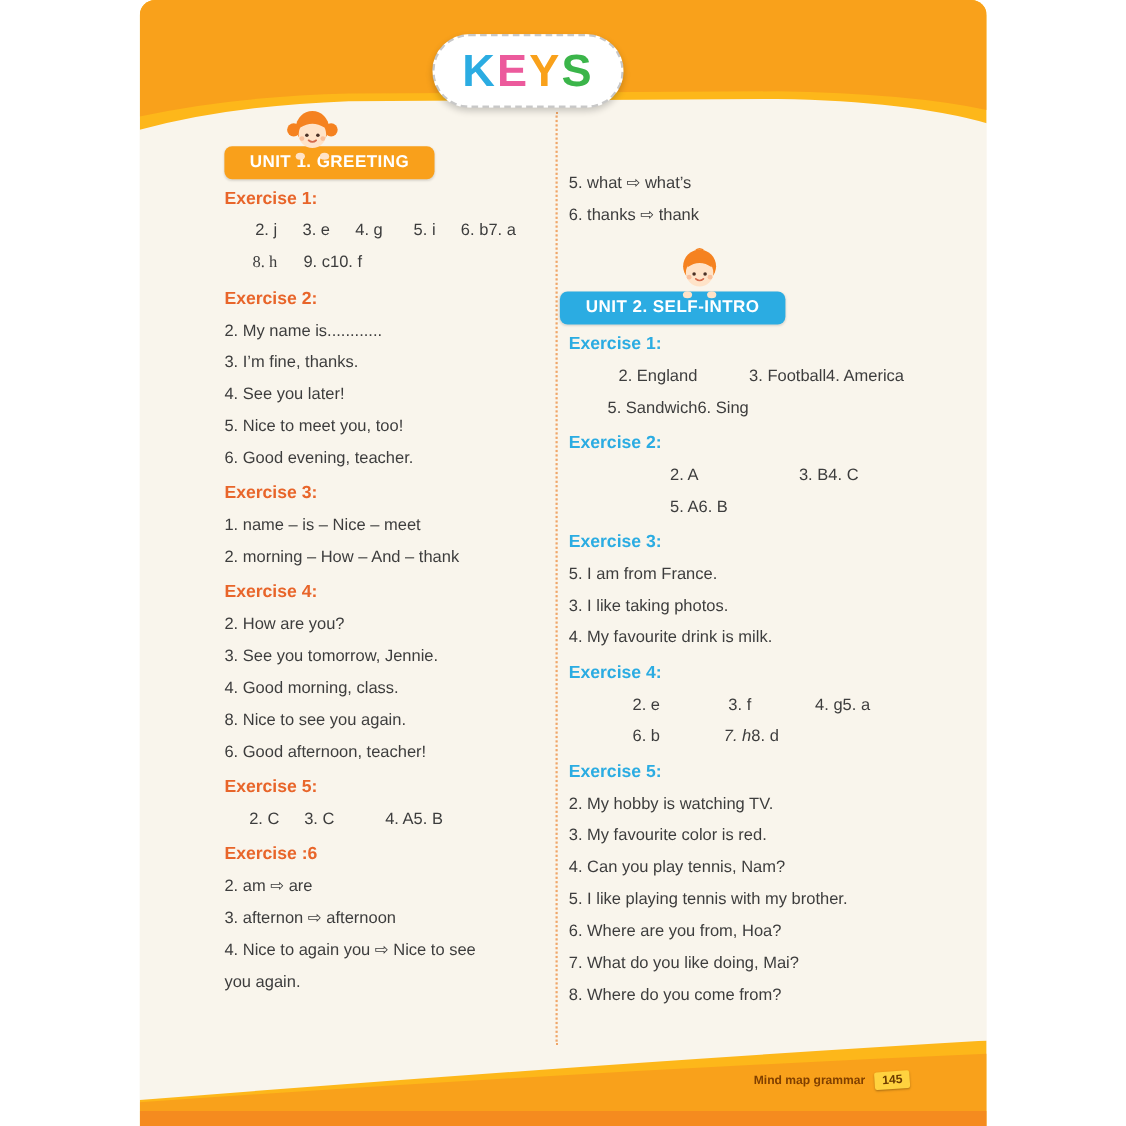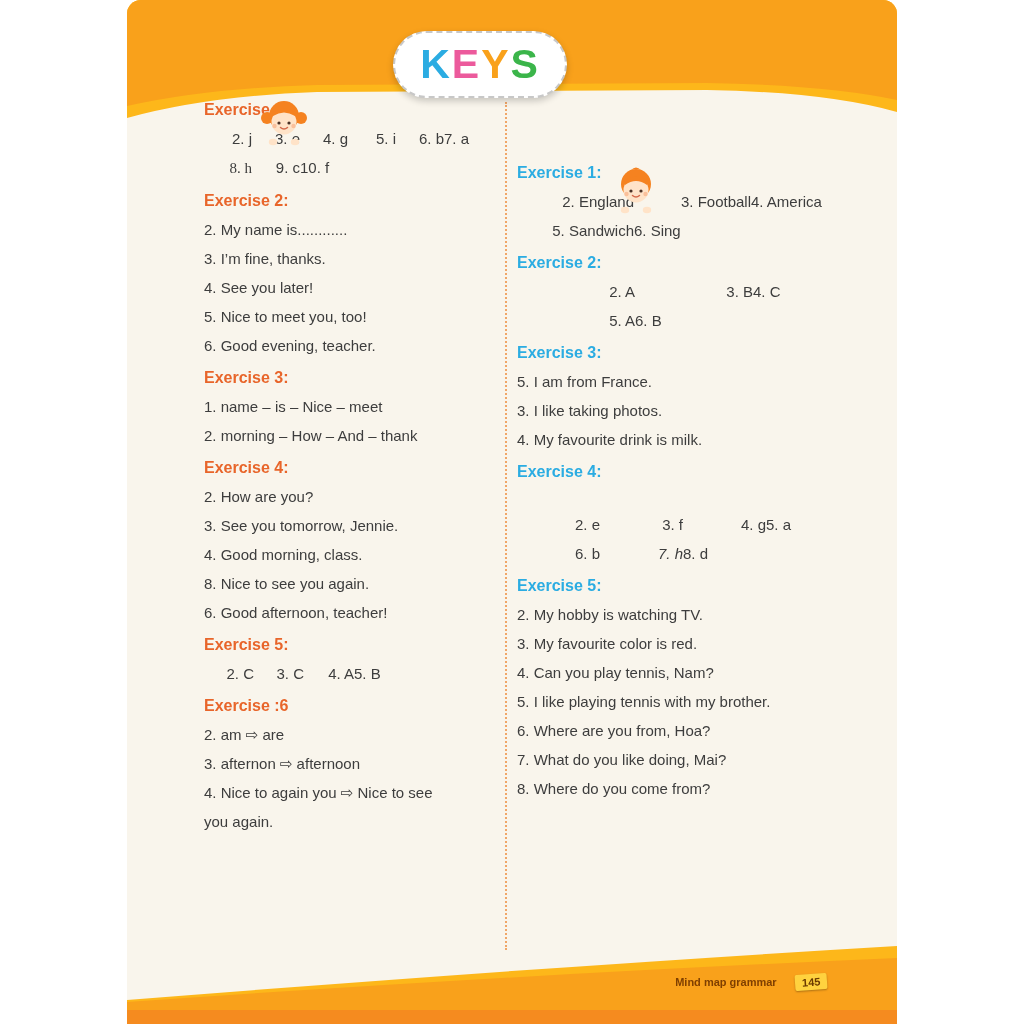--- a/index.html
+++ b/index.html
@@ -49,21 +49,21 @@
   .col-left  .banner { margin-top:41px; min-width:191px; box-sizing:border-box; }
   .col-right .banner { margin-top:43px; min-width:205px; margin-left:-8px; box-sizing:border-box; }
 
   .sections { margin-top:6px; }
   .ex-heading { font-weight:bold; font-size:16px; margin:9px 0 5px; }
   .line { font-size:15px; line-height:29px; color:#3D3D3D; }
   .cell { display:inline-block;text-align:right; }
 
   .footer-meta {
     position:absolute; right:70px; bottom:34px; z-index:6;
-    display:flex; align-items:center; gap:18px;
+    display:flex; align-items:center; gap:8px;
   }
   .brand { font-size:11px; font-weight:bold; color:#7F3F00; }
   .page-tag {
     background:#FFD23F; color:#6B3A00; font-size:11px; font-weight:bold;
     padding:2px 7px; border-radius:2px; transform:rotate(-4deg);
     box-shadow:0 1px 2px rgba(0,0,0,0.3); display:inline-block;
   }
 </style>
 </head>
 <body>
@@ -99,20 +99,21 @@
         <circle cx="24" cy="26" r="12.5" fill="#FFE3C8"></circle>
         <path d="M13 20 q11 -7 22 0 l0 -4 q-11 -7 -22 0 z" fill="#F58220"></path>
         <circle cx="19" cy="27" r="1.6" fill="#4A3126"></circle>
         <circle cx="29" cy="27" r="1.6" fill="#4A3126"></circle>
         <path d="M20.5 31.5 q3.5 3 7 0" stroke="#D4694B" stroke-width="1.5" fill="none" stroke-linecap="round"></path>
         <circle cx="14.5" cy="30" r="2.2" fill="#FAC09B"></circle>
         <circle cx="33.5" cy="30" r="2.2" fill="#FAC09B"></circle>
         <ellipse cx="13" cy="46" rx="4.2" ry="3.2" fill="#FFE3C8"></ellipse>
         <ellipse cx="35" cy="46" rx="4.2" ry="3.2" fill="#FFE3C8"></ellipse>
       </svg>
+      <div class="banner" id="unit1-banner" style="background: rgb(249, 160, 27);">UNIT 1. GREETING</div>
     </div>
     <div class="sections" id="left-sections">
         <div class="ex-heading" style="color: rgb(232, 101, 42);">Exercise 1:</div>
         <div class="line"><span class="cell" style="width: 48px;">2. j</span><span class="cell" style="width: 48px;">3. e</span><span class="cell" style="width: 48px;">4. g</span><span class="cell" style="width: 48px;">5. i</span><span class="cell" style="width: 48px;">6. b</span><span class="cell">7. a</span></div>
         <div class="line"><span class="cell" style="width: 48px; font-family: Liberation Serif, serif;">8. h</span><span class="cell" style="width: 48px;">9. c</span><span class="cell">10. f</span></div>
         <div class="ex-heading" style="color: rgb(232, 101, 42);">Exercise 2:</div>
         <div class="line">2. My name is............</div>
         <div class="line">3. I’m fine, thanks.</div>
         <div class="line">4. See you later!</div>
         <div class="line">5. Nice to meet you, too!</div>
@@ -120,58 +121,63 @@
         <div class="ex-heading" style="color: rgb(232, 101, 42);">Exercise 3:</div>
         <div class="line">1. name – is – Nice – meet</div>
         <div class="line">2. morning – How – And – thank</div>
         <div class="ex-heading" style="color: rgb(232, 101, 42);">Exercise 4:</div>
         <div class="line">2. How are you?</div>
         <div class="line">3. See you tomorrow, Jennie.</div>
         <div class="line">4. Good morning, class.</div>
         <div class="line">8. Nice to see you again.</div>
         <div class="line">6. Good afternoon, teacher!</div>
         <div class="ex-heading" style="color: rgb(232, 101, 42);">Exercise 5:</div>
-        <div class="line"><span class="cell" style="width: 50px;">2. C</span><span class="cell" style="width: 50px;">3. C</span><span class="cell" style="width: 50px;">4. A</span><span class="cell">5. B</span></div>
+        <div class="line"><span class="cell" style="width: 50px;">2. C</span><span class="cell" style="width: 50px;">3. C</span><span class="cell" style="width: 50px; margin-left: 22px;">4. A</span><span class="cell">5. B</span></div>
         <div class="ex-heading" style="color: rgb(232, 101, 42);">Exercise :6</div>
         <div class="line">2. am ⇨ are</div>
         <div class="line">3. afternon ⇨ afternoon</div>
         <div class="line">4. Nice to again you ⇨ Nice to see</div>
         <div class="line">you again.</div>
       </div>
   </div>
 
   <div class="col col-right">
+    <div id="carryover">
+        <div class="line">5. what ⇨ what’s</div>
+        <div class="line">6. thanks ⇨ thank</div>
+      </div>
     <div class="unit-wrap">
       <svg class="char-icon" width="48" height="50" viewBox="0 0 48 50">
         <circle cx="24" cy="20" r="15" fill="#F58220"></circle>
         <path d="M19 6 q5 -5 10 0 q-5 -2 -10 0 z" fill="#F58220"></path>
         <circle cx="24" cy="26" r="12.5" fill="#FFE3C8"></circle>
         <path d="M13 21 q11 -8 22 0 l0 -5 q-11 -7 -22 0 z" fill="#F58220"></path>
         <circle cx="19" cy="27" r="1.6" fill="#4A3126"></circle>
         <circle cx="29" cy="27" r="1.6" fill="#4A3126"></circle>
         <path d="M20.5 31.5 q3.5 3 7 0" stroke="#D4694B" stroke-width="1.5" fill="none" stroke-linecap="round"></path>
         <circle cx="14.5" cy="30" r="2.2" fill="#FAC09B"></circle>
         <circle cx="33.5" cy="30" r="2.2" fill="#FAC09B"></circle>
         <ellipse cx="13" cy="46" rx="4.2" ry="3.2" fill="#FFE3C8"></ellipse>
         <ellipse cx="35" cy="46" rx="4.2" ry="3.2" fill="#FFE3C8"></ellipse>
       </svg>
+      <div class="banner" id="unit2-banner" style="background: rgb(43, 172, 226);">UNIT 2. SELF-INTRO</div>
     </div>
     <div class="sections" id="right-sections">
         <div class="ex-heading" style="color: rgb(43, 172, 226);">Exercise 1:</div>
         <div class="line"><span class="cell" style="width: 117px;">2. England</span><span class="cell" style="width: 117px;">3. Football</span><span class="cell">4. America</span></div>
         <div class="line"><span class="cell" style="width: 117px;">5. Sandwich</span><span class="cell">6. Sing</span></div>
         <div class="ex-heading" style="color: rgb(43, 172, 226);">Exercise 2:</div>
         <div class="line"><span class="cell" style="width: 118px;">2. A</span><span class="cell" style="width: 118px;">3. B</span><span class="cell">4. C</span></div>
         <div class="line"><span class="cell" style="width: 118px;">5. A</span><span class="cell">6. B</span></div>
         <div class="ex-heading" style="color: rgb(43, 172, 226);">Exercise 3:</div>
         <div class="line">5. I am from France.</div>
         <div class="line">3. I like taking photos.</div>
         <div class="line">4. My favourite drink is milk.</div>
         <div class="ex-heading" style="color: rgb(43, 172, 226);">Exercise 4:</div>
-        <div class="line"><span class="cell" style="width: 83px; margin-top: 24px;">2. e</span><span class="cell" style="width: 83px;">3. f</span><span class="cell" style="width: 83px;">4. g</span><span class="cell">5. a</span></div>
+        <div class="line"><span class="cell" style="width: 83px;">2. e</span><span class="cell" style="width: 83px;">3. f</span><span class="cell" style="width: 83px;">4. g</span><span class="cell">5. a</span></div>
         <div class="line"><span class="cell" style="width: 83px;">6. b</span><span class="cell" style="width: 83px; font-style: italic;">7. h</span><span class="cell">8. d</span></div>
         <div class="ex-heading" style="color: rgb(43, 172, 226);">Exercise 5:</div>
         <div class="line">2. My hobby is watching TV.</div>
         <div class="line">3. My favourite color is red.</div>
         <div class="line">4. Can you play tennis, Nam?</div>
         <div class="line">5. I like playing tennis with my brother.</div>
         <div class="line">6. Where are you from, Hoa?</div>
         <div class="line">7. What do you like doing, Mai?</div>
         <div class="line">8. Where do you come from?</div>
       </div>

